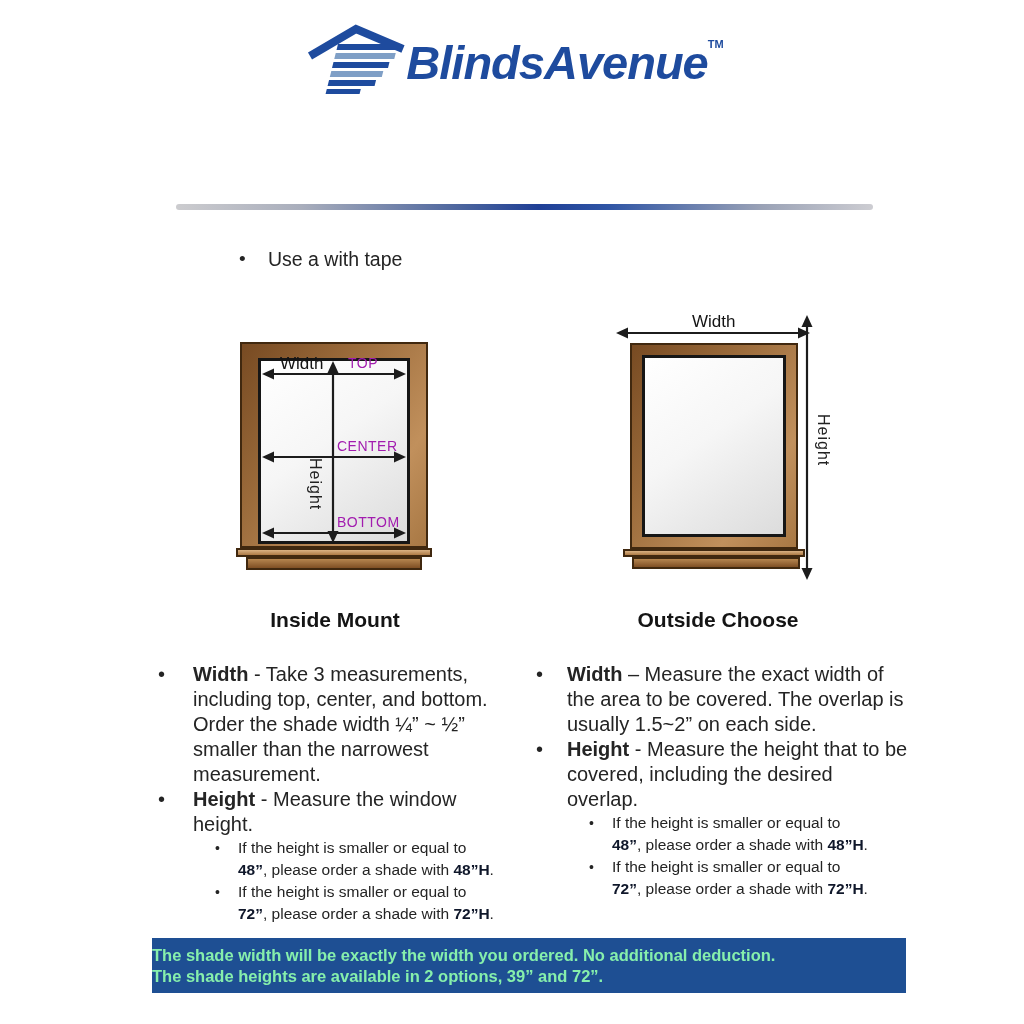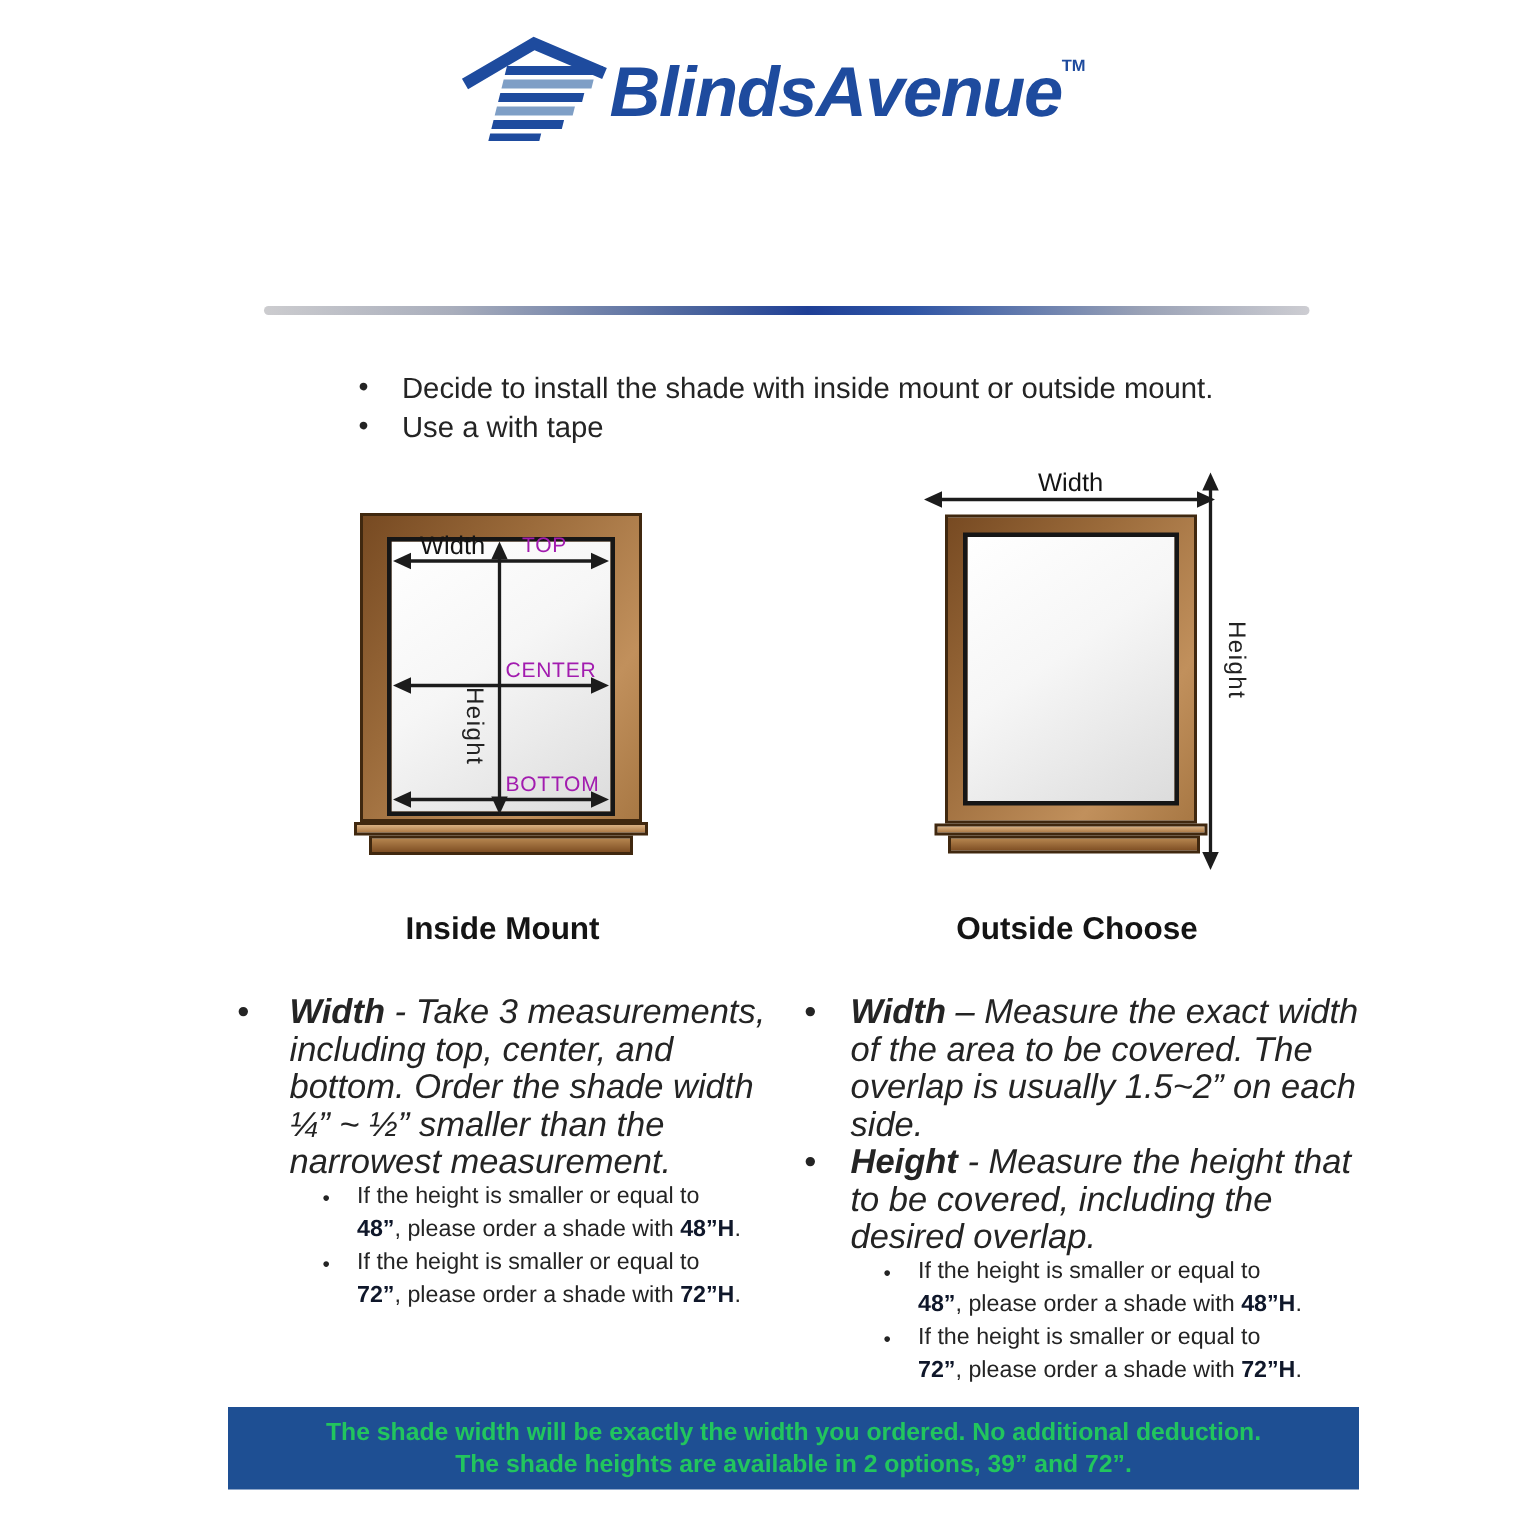--- a/index.html
+++ b/index.html
@@ -35,36 +35,36 @@
   .dlabel-blue { position:absolute; font-size:14px; font-weight:normal; color:#a21caf; letter-spacing:0.5px; white-space:nowrap; }
   .vlabel { position:absolute; writing-mode:vertical-rl; font-size:16px; color:#222; letter-spacing:1px; white-space:nowrap; }
 
   
   .mount-heading { position:absolute; top:608px; width:220px; text-align:center; font-size:21px; font-weight:bold; color:#141414; }
 
   
   .col { position:absolute; top:662px; }
   .col-left { left:150px; width:372px; }
   .col-right { left:528px; width:380px; }
-  .b-item { position:relative; font-size:23px; line-height:25px; color:#242424;font-style:italic; }
+  .b-item { position:relative; font-size:20px; line-height:25px; color:#242424; }
   .col-left .b-item { padding-left:43px; }
   .col-left .b-item::before { content:"•"; position:absolute; left:8px; top:0; }
   .col-right .b-item { padding-left:39px; }
   .col-right .b-item::before { content:"•"; position:absolute; left:8px; top:0; }
   .sub-item { position:relative; font-size:15.5px; line-height:22px; color:#242424; }
   .col-left .sub-item { padding-left:88px; }
   .col-left .sub-item::before { content:"•"; position:absolute; left:65px; top:0; font-size:14px; }
   .col-right .sub-item { padding-left:84px; }
   .col-right .sub-item::before { content:"•"; position:absolute; left:61px; top:0; font-size:14px; }
   .sub-line1 { display:block; }
   .bold { font-weight:bold; }
   .red { color:#0f172a; font-weight:bold; }
 
   
-  .footer { position:absolute; left:152px; top:938px; width:754px; height:55px; background:#1e4f93; color:#22c55e; text-align:center; padding-top:7px; }
+  .footer { position:absolute; left:152px; top:938px; width:754px; height:55px; background:#1e4f93; color:#86efac; text-align:left; padding-top:7px; }
   .footer-line { display:block; font-size:16.5px; font-weight:bold; line-height:21px; }
 </style>
 </head>
 <body>
 
 <div class="canvas">
 
   <div class="logo">
     <svg class="logo-icon" viewBox="0 0 112 76">
       <path d="M10 36 L56 9 L103 29" fill="none" stroke="#1e4b9e" stroke-width="8" stroke-linejoin="miter"></path>
@@ -76,21 +76,20 @@
         <rect x="30" y="60" width="47" height="6" fill="#1e4b9e"></rect>
         <rect x="30" y="69" width="34" height="5" fill="#1e4b9e"></rect>
       </g>
     </svg>
     <div class="logo-text"><span>BlindsAvenue</span><span class="logo-tm">TM</span></div>
   </div>
 
   <div class="divider"></div>
 
   <div class="intro">
-    <div class="intro-item">Decide to install the shade with inside mount or outside mount.</div>
     <div class="intro-item">Use a with tape</div>
   </div>
 
   <div class="win" style="left:236px; top:342px; width:196px; height:232px;">
     <div class="frame" style="left:4px; top:0; width:188px; height:206px;"></div>
     <div class="pane" style="left:22px; top:16px; width:152px; height:186px;"></div>
     <div class="sill" style="left:0; top:206px; width:196px; height:9px;"></div>
     <div class="apron" style="left:10px; top:215px; width:176px; height:13px;"></div>
     <svg class="arrows" width="196" height="232">
       <g stroke="#1c1c1c" stroke-width="2.2" fill="#1c1c1c">
@@ -134,20 +133,23 @@
     <span class="vlabel" style="left:204px; top:102px;">Height</span>
   </div>
 
   <div class="mount-heading" style="left:225px;">Inside Mount</div>
   <div class="mount-heading" style="left:608px;">Outside Choose</div>
 
   <div class="col col-left">
     <div class="b-item">
       <span class="bold">Width</span><span> - Take 3 measurements, including top, center, and bottom. Order the shade width ¼” ~ ½” smaller than the narrowest measurement.</span>
     </div>
+    <div class="b-item">
+      <span class="bold">Height</span><span> - Measure the window height.</span>
+    </div>
     <div class="sub-item">
       <span class="sub-line1">If the height is smaller or equal to</span><span class="red">48”</span><span>, please order a shade with </span><span class="red">48”H</span><span>.</span>
     </div>
     <div class="sub-item">
       <span class="sub-line1">If the height is smaller or equal to</span><span class="red">72”</span><span>, please order a shade with </span><span class="red">72”H</span><span>.</span>
     </div>
   </div>
 
   <div class="col col-right">
     <div class="b-item">

